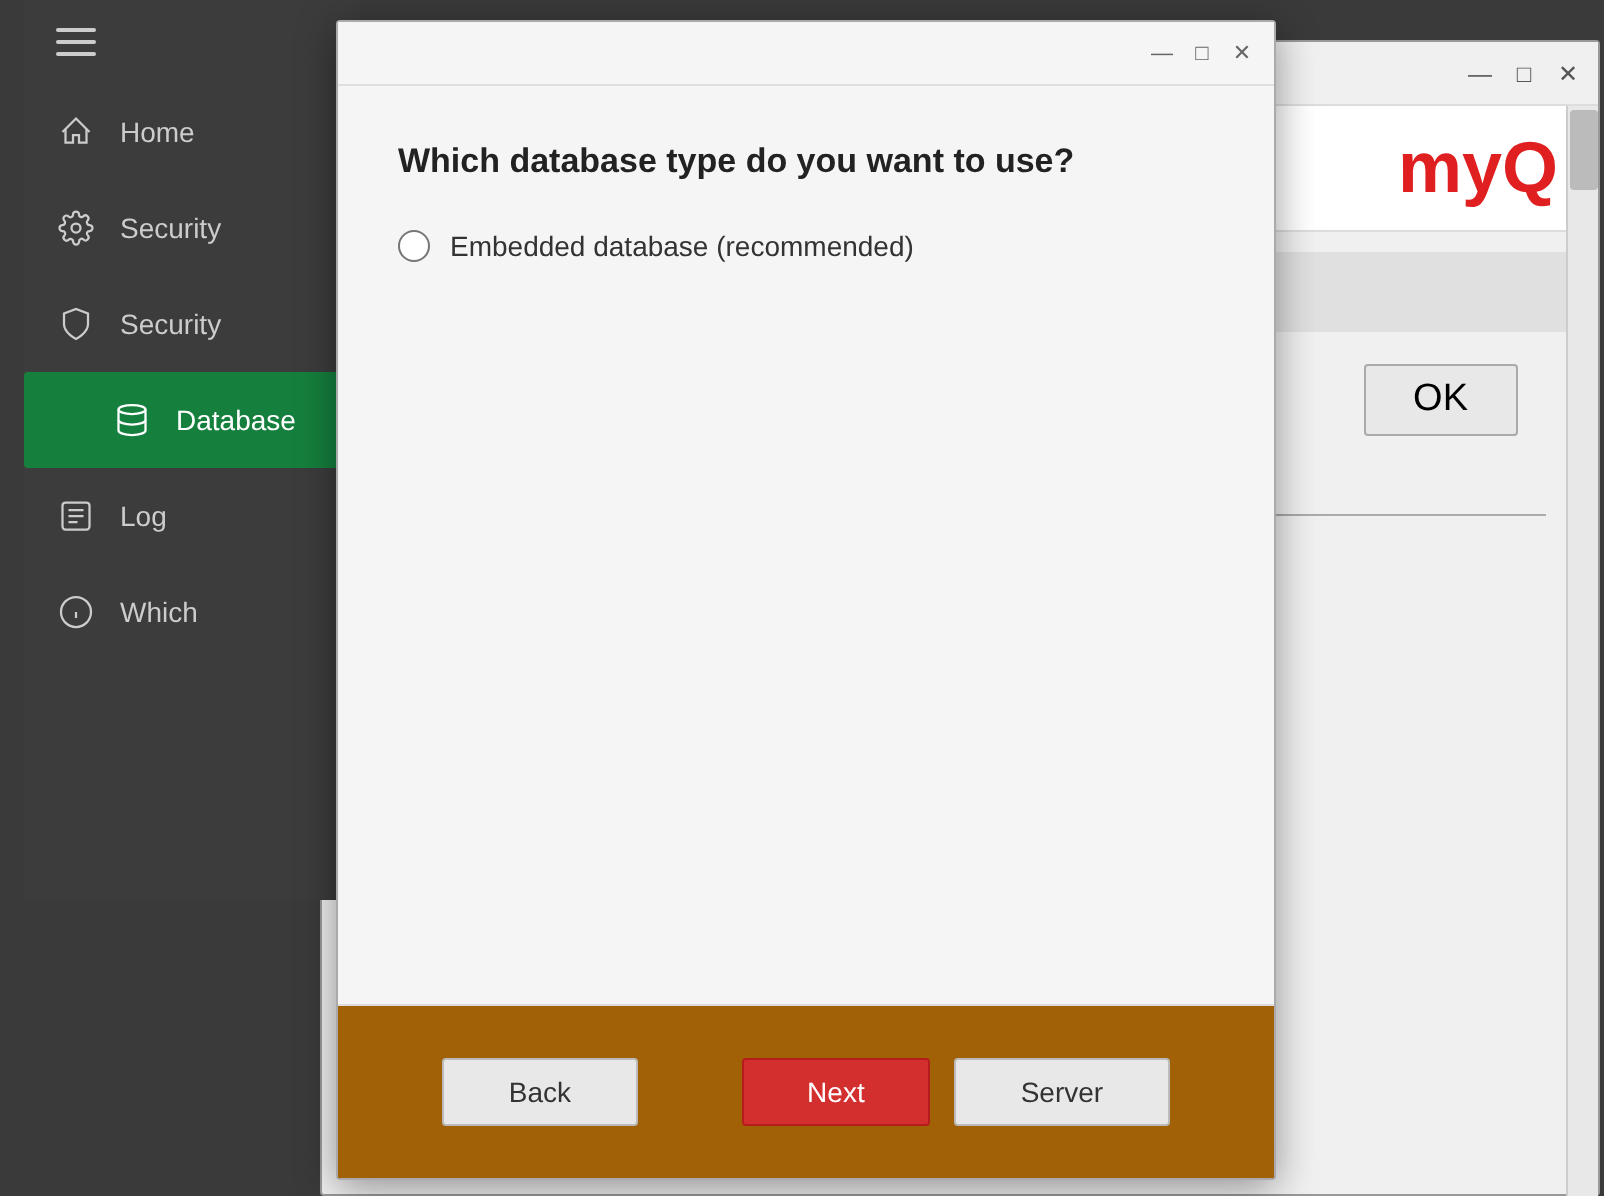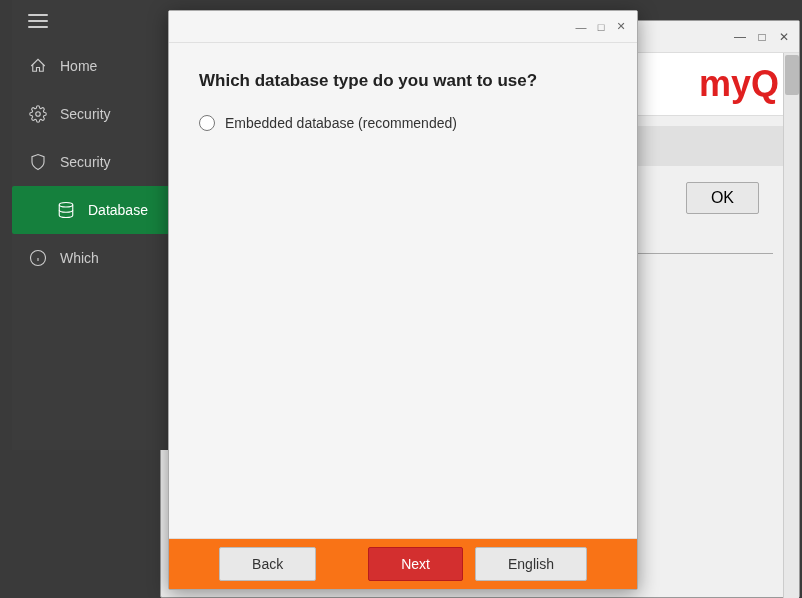--- a/index.html
+++ b/index.html
@@ -86,21 +86,21 @@
     }
     .bg-ok-area {
       display: flex;
       justify-content: flex-end;
       padding: 8px 30px 8px 8px;
     }
     .bg-ok-btn {
       background: #e8e8e8;
       border: 1px solid #aaa;
       padding: 6px 24px;
-      font-size: 16px;
+      font-size: 19px;
       cursor: pointer;
       border-radius: 2px;
       margin-left: 16px;
     }
     .bg-text-area {
       padding: 8px 16px;
       font-size: 12px;
       color: #555;
     }
     .bg-input-line {
@@ -234,23 +234,23 @@
     .radio-input {
       width: 16px;
       height: 16px;
       cursor: pointer;
       accent-color: #1a73e8;
     }
     .dialog-footer {
       display: flex;
       justify-content: center;
       gap: 12px;
-      padding: 8px 20px;
+      padding: 26px 20px;
       border-top: 1px solid #ddd;
-      background: #f97316;
+      background: #a16207;
       flex-shrink: 0;
     }
     .btn {
       padding: 8px 32px;
       font-size: 14px;
       border: 1px solid #bbb;
       border-radius: 2px;
       cursor: pointer;
       font-family: inherit;
     }
@@ -336,20 +336,29 @@
     <div class="sidebar-icon">
       <svg viewBox="0 0 24 24" style="stroke:#fff">
           <ellipse cx="12" cy="5" rx="9" ry="3"></ellipse>
           <path d="M21 12c0 1.66-4 3-9 3s-9-1.34-9-3"></path>
           <path d="M3 5v14c0 1.66 4 3 9 3s9-1.34 9-3V5"></path>
         </svg>
     </div>
     <span>Database</span>
   </div>
 
+  <div class="sidebar-item">
+    <div class="sidebar-icon">
+      <svg viewBox="0 0 24 24">
+          <rect x="3" y="3" width="18" height="18" rx="2"></rect>
+          <path d="M7 8h10M7 12h10M7 16h6"></path>
+        </svg>
+    </div>
+    <span>Log</span>
+  </div>
 
   <div class="sidebar-item">
     <div class="sidebar-icon">
       <svg viewBox="0 0 24 24">
           <circle cx="12" cy="12" r="10"></circle>
           <line x1="12" y1="16" x2="12" y2="12"></line>
           <line x1="12" y1="8" x2="12.01" y2="8"></line>
         </svg>
     </div>
     <span>Which</span>
@@ -371,15 +380,15 @@
       <label class="radio-option">
         <input type="radio" class="radio-input" name="db-type" style="">
         <span>Embedded database (recommended)</span>
       </label>
     </div>
   </div>
 
   <div class="dialog-footer">
     <button class="btn btn-default">Back</button>
     <button class="btn btn-primary">Next</button>
-    <button class="btn btn-default">English</button>
+    <button class="btn btn-default">Server</button>
   </div>
 </div>
 
 </body></html>

